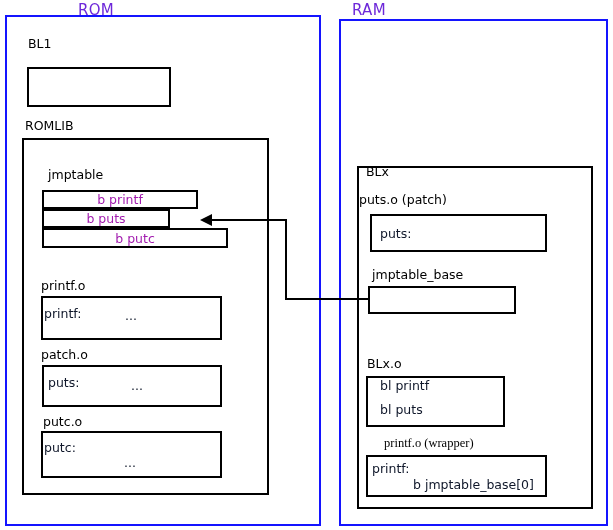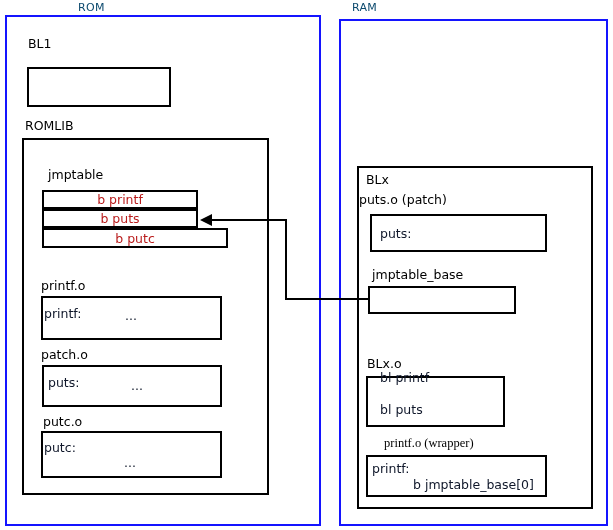--- a/index.html
+++ b/index.html
@@ -16,22 +16,22 @@
     overflow: hidden;
   }
   .region {
     position: absolute;
     border: 2px solid #1414ff;
     background: transparent;
     box-sizing: border-box;
   }
   .region-label {
     position: absolute;
-    font-size: 11px;
-    color: #0c4a6e;
+    font-size: 15px;
+    color: #6d28d9;
     white-space: nowrap;
     letter-spacing: 0.3px;
   }
   .box {
     position: absolute;
     border: 2px solid #000000;
     background: #ffffff;
     box-sizing: border-box;
   }
   .label {
@@ -45,21 +45,21 @@
     font-size: 12.5px;
     color: #0f172a;
     white-space: nowrap;
   }
   .center-row {
     display: flex;
     align-items: center;
     justify-content: center;
     height: 100%;
     font-size: 12.5px;
-    color: #b91c1c;
+    color: #a21caf;
   }
   .conn {
     position: absolute;
     background: #000000;
   }
   .arrowhead {
     position: absolute;
     width: 0;
     height: 0;
     border-top: 6px solid transparent;
@@ -79,21 +79,21 @@
   <div class="box" style="left:27px; top:67px; width:144px; height:40px;"></div>
 
   <div class="label" style="left:25px; top:118px;">ROMLIB</div>
   <div class="box" style="left:22px; top:138px; width:247px; height:357px;"></div>
 
   <div class="label" style="left:48px; top:167px;">jmptable</div>
 
   <div class="box" style="left:42px; top:190px; width:156px; height:19px;">
     <div class="center-row">b printf</div>
   </div>
-  <div class="box" style="left:42px; top:209px; width:156px; height:19px;">
+  <div class="box" style="left:42px; top:209px; width:128px; height:19px;">
     <div class="center-row">b puts</div>
   </div>
   <div class="box" style="left:42px; top:228px; width:186px; height:20px;">
     <div class="center-row">b putc</div>
   </div>
 
   <div class="label" style="left:41px; top:278px;">printf.o</div>
   <div class="box" style="left:41px; top:296px; width:181px; height:44px;"></div>
   <div class="celltext" style="left:44px; top:306px;">printf:</div>
   <div class="celltext" style="left:125px; top:308px;">...</div>
@@ -105,32 +105,32 @@
 
   <div class="label" style="left:43px; top:414px;">putc.o</div>
   <div class="box" style="left:41px; top:431px; width:181px; height:47px;"></div>
   <div class="celltext" style="left:44px; top:440px;">putc:</div>
   <div class="celltext" style="left:124px; top:455px;">...</div>
 
   <div class="region-label" style="left:352px; top:1px;">RAM</div>
   <div class="region" style="left:339px; top:19px; width:269px; height:507px;"></div>
 
   <div class="box" style="left:357px; top:166px; width:236px; height:343px;"></div>
-  <div class="label" style="left:366px; top:172px;">BLx</div>
+  <div class="label" style="left:366px; top:164px;">BLx</div>
 
   <div class="label" style="left:359px; top:192px;">puts.o (patch)</div>
   <div class="box" style="left:370px; top:214px; width:177px; height:38px;"></div>
   <div class="celltext" style="left:380px; top:226px;">puts:</div>
 
   <div class="label" style="left:372px; top:267px;">jmptable_base</div>
   <div class="box" style="left:368px; top:286px; width:148px; height:28px;"></div>
 
   <div class="label" style="left:367px; top:356px;">BLx.o</div>
   <div class="box" style="left:366px; top:376px; width:139px; height:51px;"></div>
-  <div class="celltext" style="left:380px; top:370px;">bl printf</div>
+  <div class="celltext" style="left:380px; top:378px;">bl printf</div>
   <div class="celltext" style="left:380px; top:402px;">bl puts</div>
 
   <div class="label" style="left:384px; top:436px;font-family:Liberation Serif, serif;">printf.o (wrapper)</div>
   <div class="box" style="left:366px; top:455px; width:181px; height:42px;"></div>
   <div class="celltext" style="left:372px; top:461px;">printf:</div>
   <div class="celltext" style="left:413px; top:477px;">b jmptable_base[0]</div>
 
   <div class="conn" style="left:285px; top:298px; width:85px; height:2px;"></div>
 
   <div class="conn" style="left:285px; top:219px; width:2px; height:81px;"></div>

